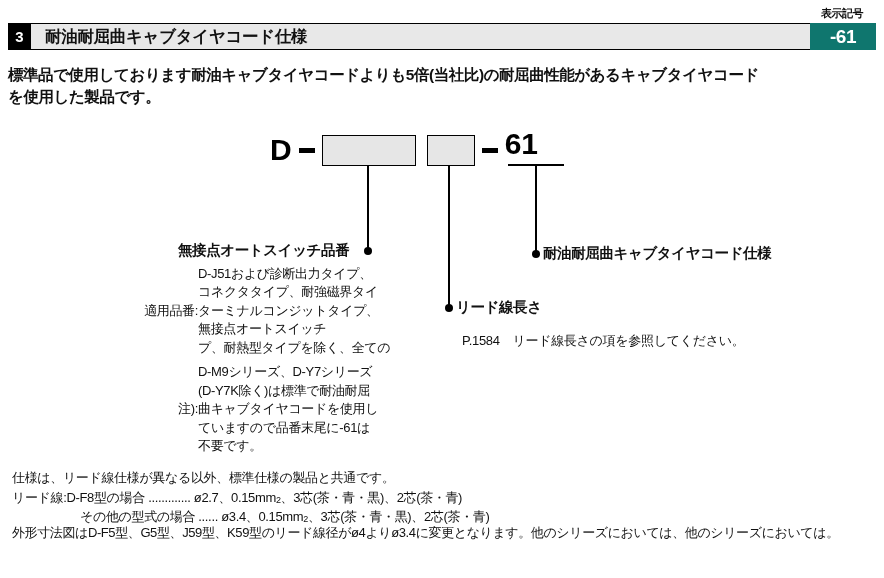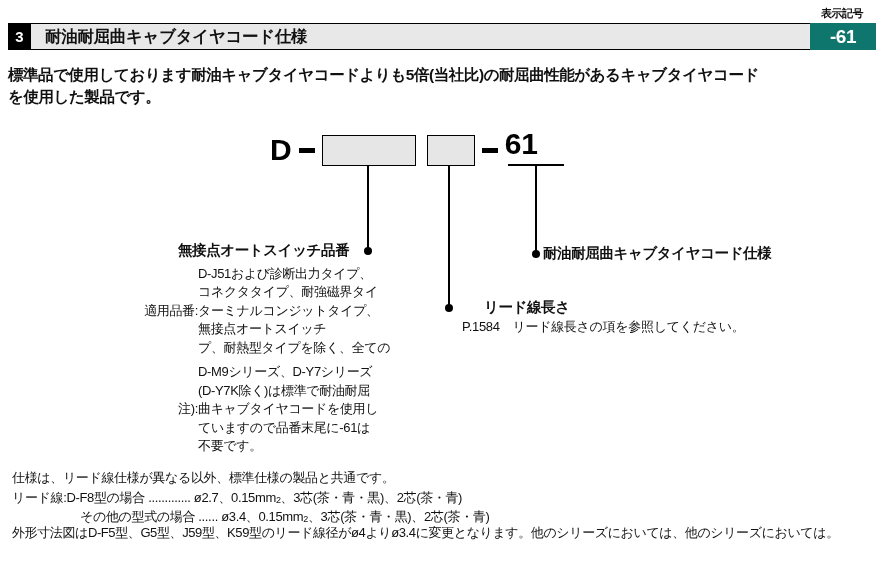--- a/index.html
+++ b/index.html
@@ -254,22 +254,22 @@
 <div class="dot" style="left:364px; top:247px;"></div>
 
 <div class="vline" style="left:448px; top:166px; height:141px;"></div>
 <div class="dot" style="left:445px; top:304px;"></div>
 
 <div class="vline" style="left:535px; top:165px; height:88px;"></div>
 <div class="dot" style="left:532px; top:250px;"></div>
 
 <div class="callout-title" style="left:178px; top:241px;">無接点オートスイッチ品番</div>
 
-<div class="callout-title" style="left:456px; top:298px;margin-left:28px;">リード線長さ</div>
-<div class="callout-sub" style="left:462px; top:318px;">P.1584　リード線長さの項を参照してください。</div>
+<div class="callout-title" style="left:456px; top:298px;">リード線長さ</div>
+<div class="callout-sub" style="left:462px; top:332px;">P.1584　リード線長さの項を参照してください。</div>
 
 <div class="callout-title" style="left:543px; top:244px;">耐油耐屈曲キャブタイヤコード仕様</div>
 
 <div class="speclist">
 
   <div class="spec-row">
     <div class="spec-label spec-label-wide">適用品番:</div>
     <div class="spec-body">
       <div>D-J51および診断出力タイプ、</div>
       <div>コネクタタイプ、耐強磁界タイ</div>

